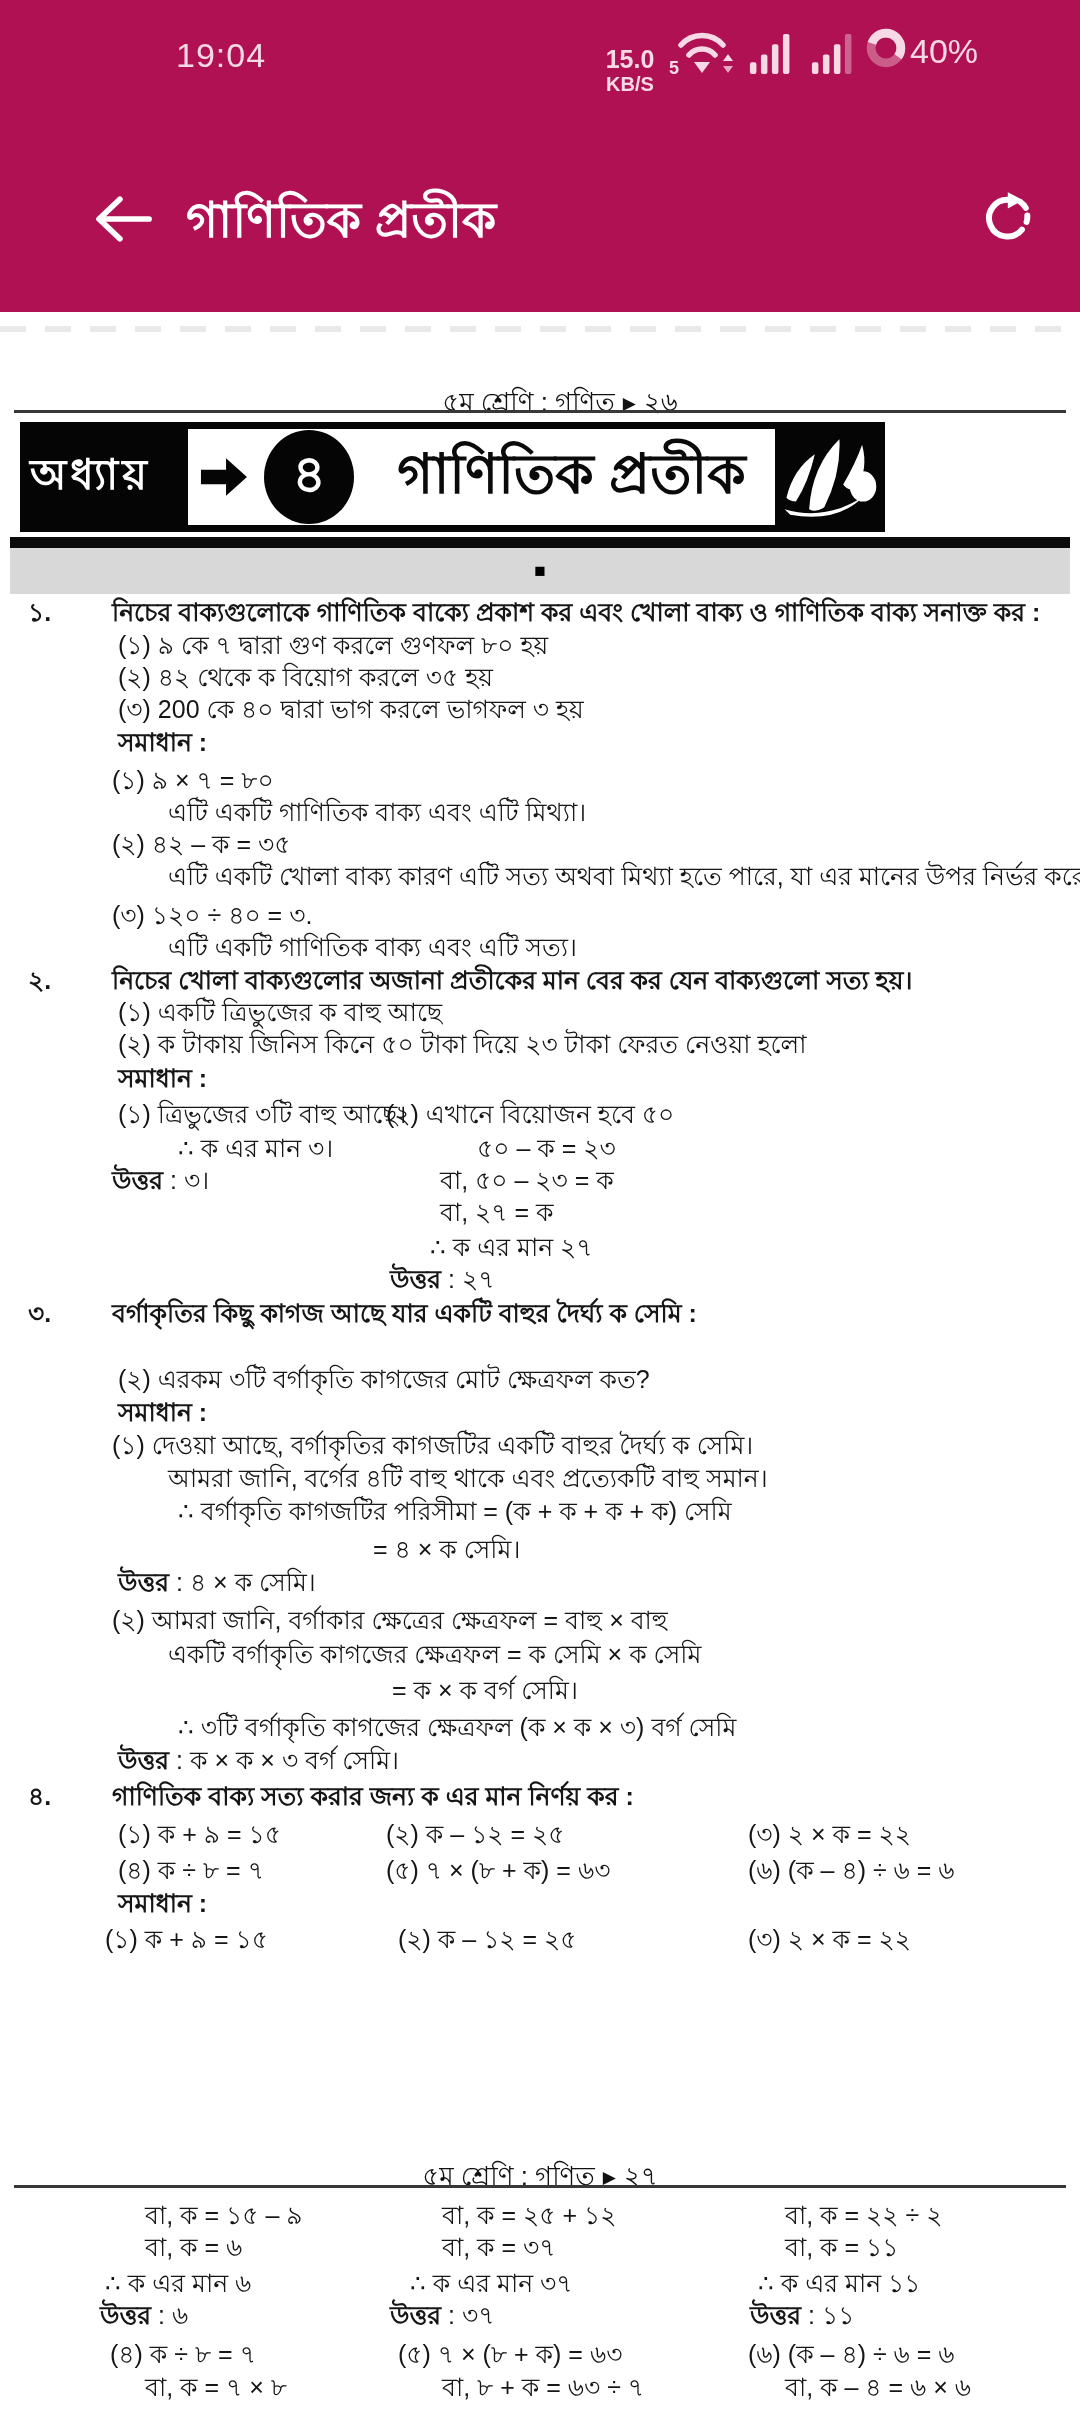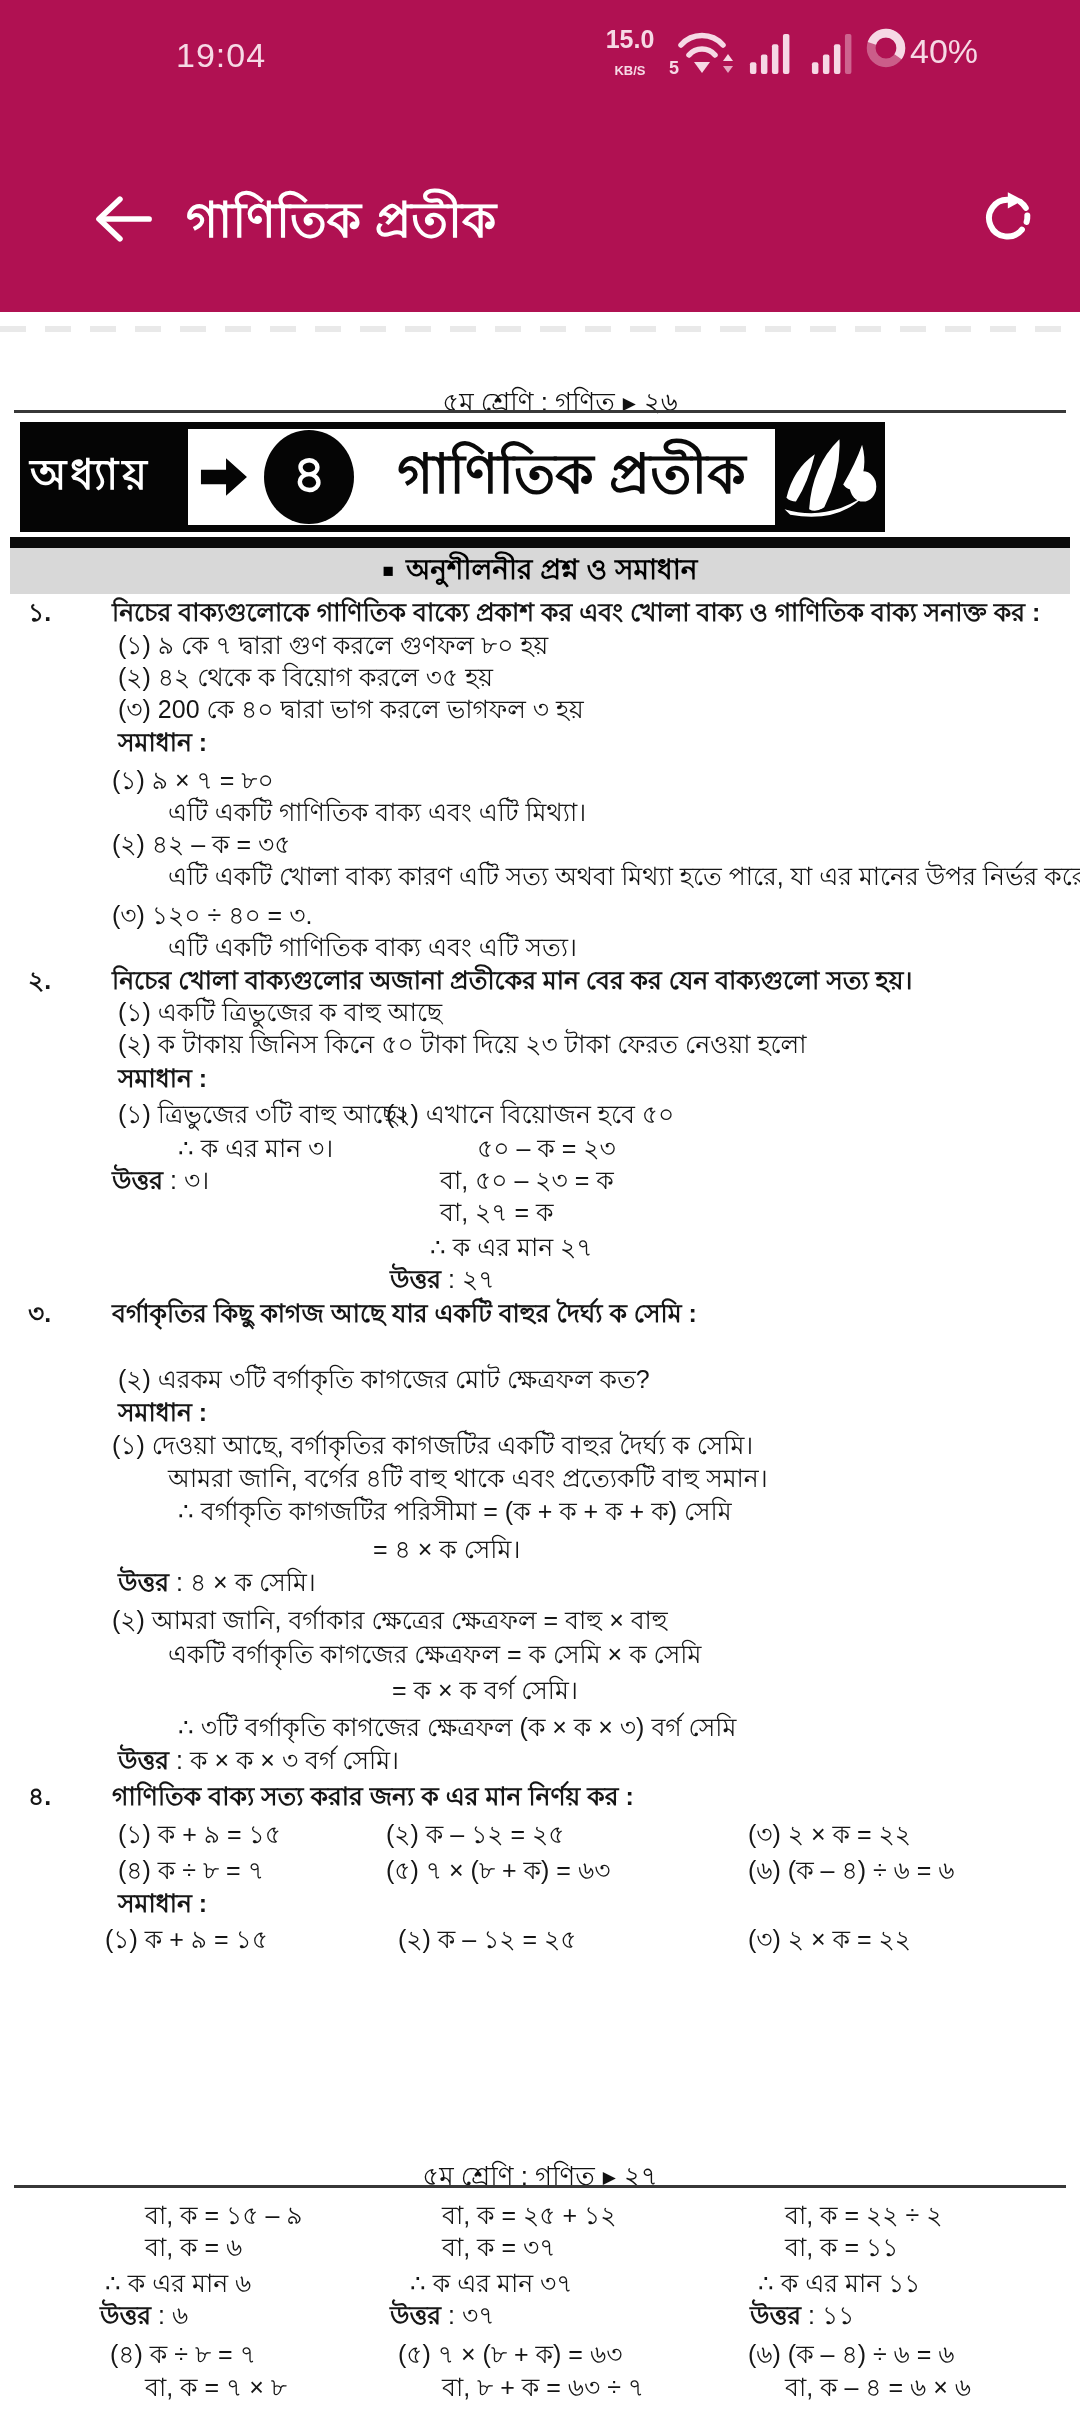--- a/index.html
+++ b/index.html
@@ -4,22 +4,22 @@
 <style>
   html,body{margin:0;padding:0;}
   body{width:1080px;height:2412px;position:relative;background:#ffffff;
        font-family:"Liberation Sans","DejaVu Sans",sans-serif;color:#161616;overflow:hidden;}
   .screen{position:absolute;inset:0;width:1080px;height:2412px;background:#fff;}
 
   
   .top-bars{position:absolute;left:0;top:0;width:1080px;height:312px;background:var(--accent,#B01152);}
   .status-time{position:absolute;left:176px;top:36px;font-size:34px;letter-spacing:1px;color:var(--ink,#F6D9E5);}
   .net-speed{position:absolute;left:596px;top:27px;width:68px;text-align:center;color:var(--ink,#F6D9E5);line-height:1;}
-  .net-speed .v{font-size:25px;font-weight:bold;display:block;}
-  .net-speed .u{font-size:13px;font-weight:bold;display:block;margin-top:12px;}
+  .net-speed .v{font-size:25px;font-weight:bold;display:block;margin-top:20px;}
+  .net-speed .u{font-size:20px;font-weight:bold;display:block;margin-top:2px;}
   .wifi-wrap{position:absolute;left:668px;top:26px;}
   .sig1{position:absolute;left:744px;top:30px;}
   .sig2{position:absolute;left:806px;top:30px;}
   .batt{position:absolute;left:864px;top:26px;}
   .batt-pct{position:absolute;left:910px;top:32px;font-size:34px;color:var(--ink,#F6D9E5);}
 
   .back-arrow{position:absolute;left:92px;top:194px;cursor:pointer;}
   .app-title{position:absolute;left:186px;top:183px;font-size:49px;font-weight:bold;color:#ffffff;white-space:nowrap;}
   .rotate{position:absolute;left:984px;top:190px;cursor:pointer;}
 
@@ -169,21 +169,20 @@
             <path d="M8 84 Q52 97 92 70 Q64 99 14 90 Z"></path>
             <ellipse cx="91" cy="60" rx="14" ry="16"></ellipse>
           </g>
         </svg>
       </div>
     </div>
 
     <div class="black-bar"></div>
     <div class="section-bar">
       <span class="sq">■</span>
-      <span class="ttl">অনুশীলনীর প্রশ্ন ও সমাধান</span>
     </div>
 
     <div class="page-header ph27">
       <span>৫ম শ্রেণি : গণিত</span><span class="tri">▶</span><span>২৭</span>
     </div>
     <div class="hrule hr27"></div>
 
     <div id="lines">
         <div class="tline" style="top: 610px;">
           <span class="seg" style="left: 28px;"><span class="b">১.</span></span>

